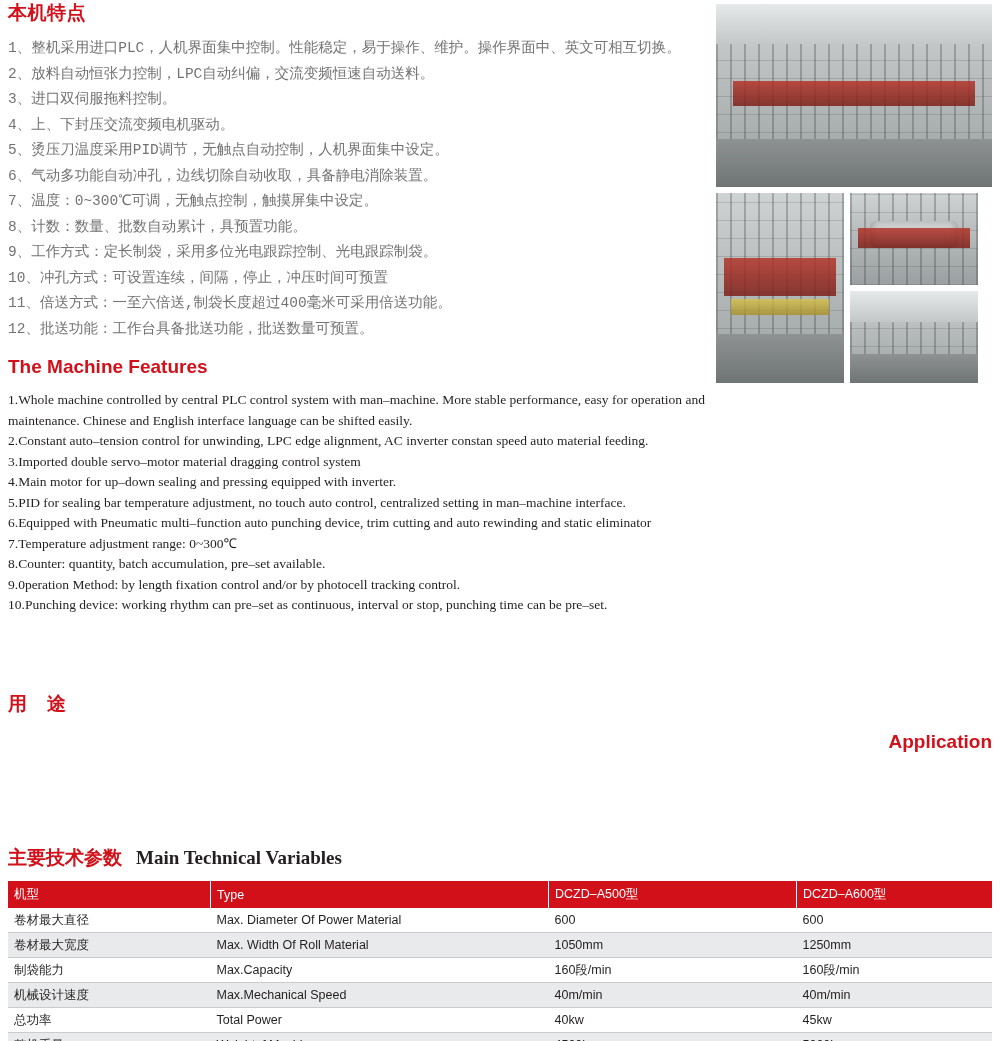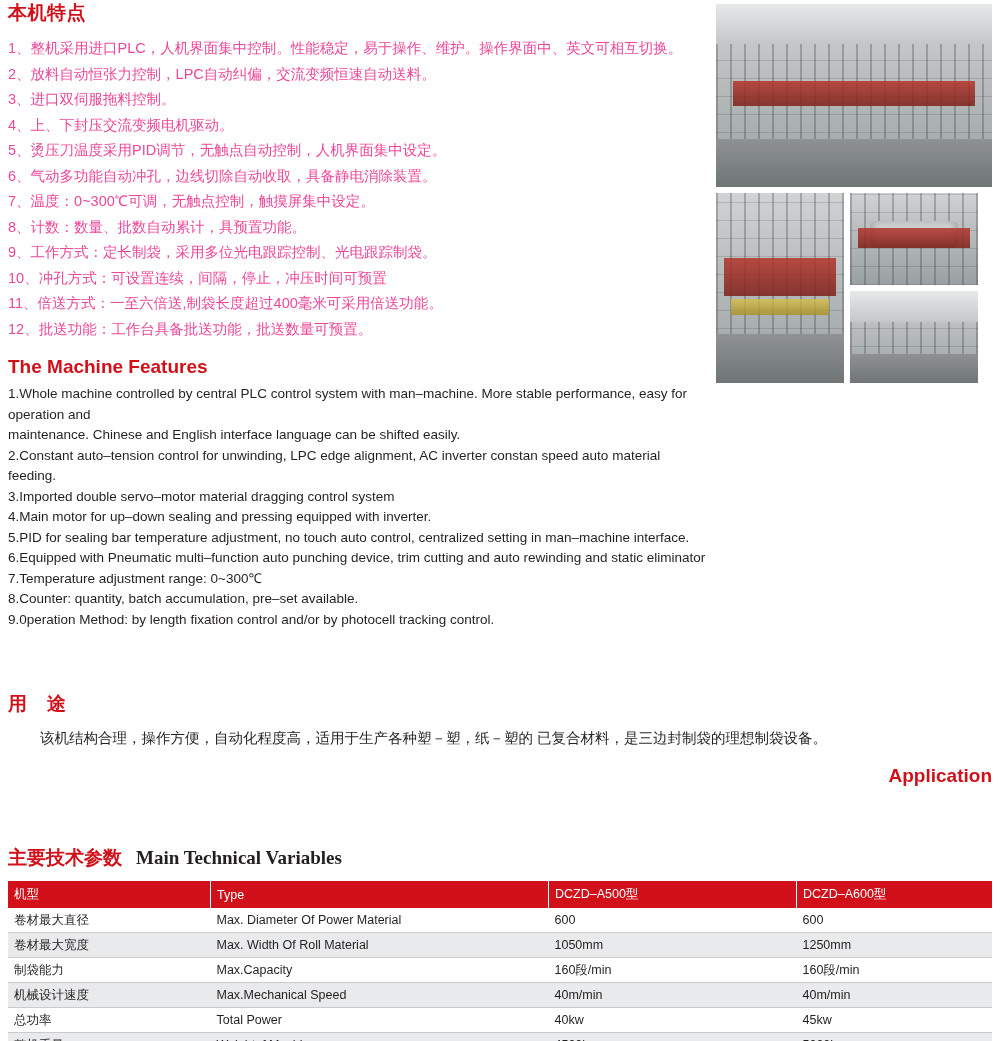--- a/index.html
+++ b/index.html
@@ -45,25 +45,27 @@
     width: 700px;
   }
   .feature-list-cn {
     margin: 10px 0 0 0;
     padding: 0;
     list-style: none;
   }
   .feature-list-cn li {
     font-size: 14.5px;
     line-height: 25.5px;
-    color: #ec4899;
+    color: #737373;
     white-space: nowrap;
+    font-family: Liberation Mono, monospace;
   }
   .features-en {
-    margin-top: 6px;
+    margin-top: 12px;
+    font-family: Liberation Serif, serif;
   }
   .features-en p {
     margin: 0;
     font-size: 13.5px;
     line-height: 20.5px;
     color: #231f20;
   }
 
   
   .img-col {
@@ -259,20 +261,21 @@
       <p>1.Whole machine controlled by central PLC control system with man–machine. More stable performance, easy for operation and</p>
       <p>maintenance. Chinese and English interface language can be shifted easily.</p>
       <p>2.Constant auto–tension control for unwinding, LPC edge alignment, AC inverter constan speed auto material feeding.</p>
       <p>3.Imported double servo–motor material dragging control system</p>
       <p>4.Main motor for up–down sealing and pressing equipped with inverter.</p>
       <p>5.PID  for sealing bar temperature adjustment, no touch auto control, centralized setting in man–machine interface.</p>
       <p>6.Equipped   with Pneumatic multi–function auto punching device, trim cutting and auto rewinding and static eliminator</p>
       <p>7.Temperature adjustment range: 0~300℃</p>
       <p>8.Counter:  quantity, batch accumulation, pre–set available.</p>
       <p>9.0peration Method: by length fixation control and/or by photocell tracking control.</p>
+      <p>10.Punching device: working rhythm can pre–set as continuous, interval or stop, punching time can be pre–set.</p>
     </div>
   </div>
 
   <div class="img-col">
     <div class="photo photo-main">
       <div class="mach"></div>
       <div class="mach-top"></div>
       <div class="mach-floor"></div>
       <div class="mach-band"></div>
     </div>
@@ -293,21 +296,20 @@
           <div class="mach"></div>
           <div class="mach-top" style="height:34%;"></div>
           <div class="mach-floor" style="height:32%;"></div>
         </div>
       </div>
     </div>
   </div>
 
   <div class="section-use">
     <h2 class="h-cn">用　途</h2>
-    <p class="use-cn-text">该机结构合理，操作方便，自动化程度高，适用于生产各种塑－塑，纸－塑的 已复合材料，是三边封制袋的理想制袋设备。</p>
     <h2 class="h-en" style="margin-top:14px;text-align:right;">Application</h2>
   </div>
 
   <div class="tech-head">
     <span class="cn">主要技术参数</span>
     <span class="en">Main Technical Variables</span>
   </div>
 
   <table class="specs">
     <thead>

